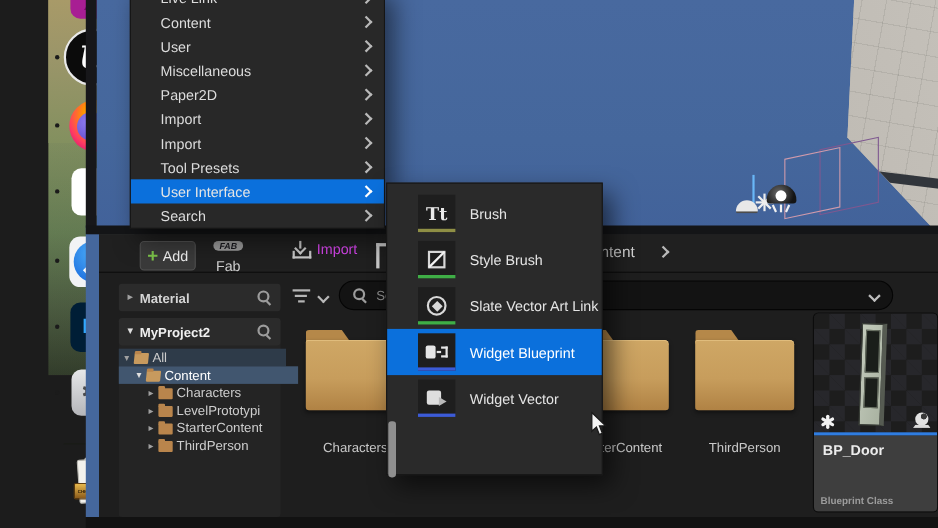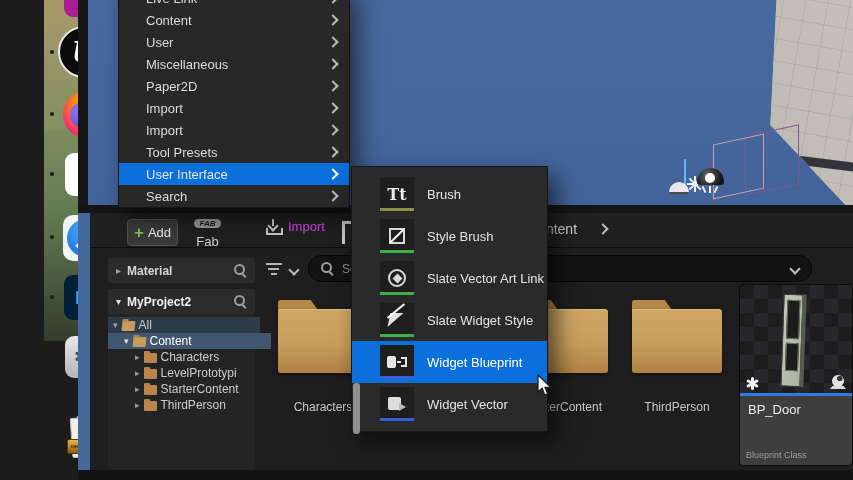--- a/index.html
+++ b/index.html
@@ -139,21 +139,21 @@
   #door .p1{position:absolute;left:3px;top:5px;width:11px;height:37px;background:#1a1e1a;border:1px solid #6a7264;}
   #door .p2{position:absolute;left:3px;top:48px;width:11px;height:26px;background:#1a1e1a;border:1px solid #6a7264;}
   #bp-star{position:absolute;left:6px;top:92px;width:13px;height:13px;}
   #bp-star i{position:absolute;left:5px;top:0;width:3px;height:13px;background:#f2f2f2;border-radius:2px;}
   #bp-star i:nth-child(2){transform:rotate(60deg);} #bp-star i:nth-child(3){transform:rotate(120deg);}
   #bp-sphere{position:absolute;left:92px;top:90px;width:12px;height:12px;border-radius:50%;
     background:radial-gradient(circle at 65% 30%,#3a3a3a 0 22%,#e3e3e3 26%);}
   #bp-sphere::after{content:"";position:absolute;left:-2px;top:11px;width:16px;height:3px;background:#dcdcdc;
     clip-path:polygon(15% 0,85% 0,100% 100%,0 100%);}
   #bp-bar{position:absolute;left:0;top:108px;width:112px;height:3px;background:#2f7de1;}
-  #bp-info{position:absolute;left:0;top:111px;width:112px;height:69px;background:#3e3e3e;}
+  #bp-info{position:absolute;left:0;top:111px;width:112px;height:69px;background:#3e3e3e;font-weight:bold;}
   #bp-name{position:absolute;left:8px;top:6px;color:#ececec;font-size:13px;}
   #bp-type{position:absolute;left:6px;bottom:5px;color:#9c9c9c;font-size:9px;}
   
   #cat-menu{left:118px;top:-14px;width:232px;background:#282828;border:1px solid #151515;
     box-shadow:8px 10px 22px rgba(0,0,0,.55);box-sizing:border-box;z-index:40;}
   .crow{position:relative;height:22px;display:flex;align-items:center;color:#dcdcdc;font-size:13px;
     padding:0 12px 0 27px;}
   .crow.hl{background:#0b70dc;color:#e5e5e5;}
   .crow .chev{margin-left:auto;}
   .crow.hl .chev{border-color:#fff;}
@@ -447,27 +447,20 @@
         </span>
       <span>Style Brush</span>
     </div>
     <div class="srow">
       <span class="sico">
           <span class="g-ring"></span>
           <span class="ul u-green"></span>
         </span>
       <span>Slate Vector Art Link</span>
     </div>
-    <div class="srow">
-      <span class="sico">
-          <span class="g-wstyle"></span>
-          <span class="ul u-green"></span>
-        </span>
-      <span>Slate Widget Style</span>
-    </div>
     <div class="srow hl">
       <span class="sico">
           <span class="g-wbp">
             <span class="a"></span>
             <span class="b"></span>
             <span class="c"></span>
           </span>
           <span class="ul u-blue"></span>
         </span>
       <span>Widget Blueprint</span>

